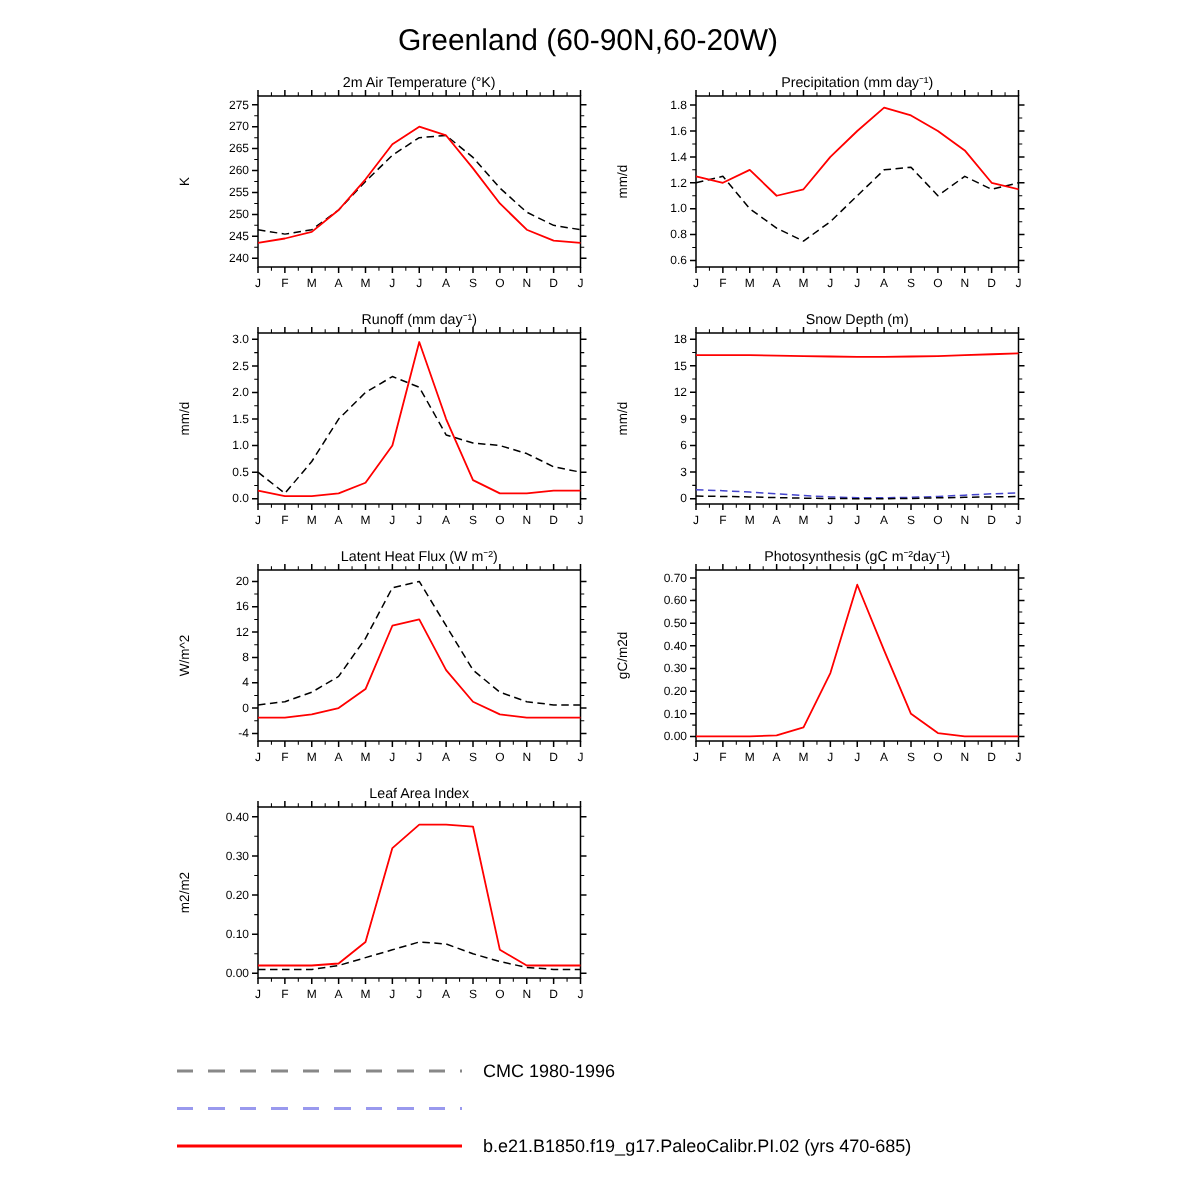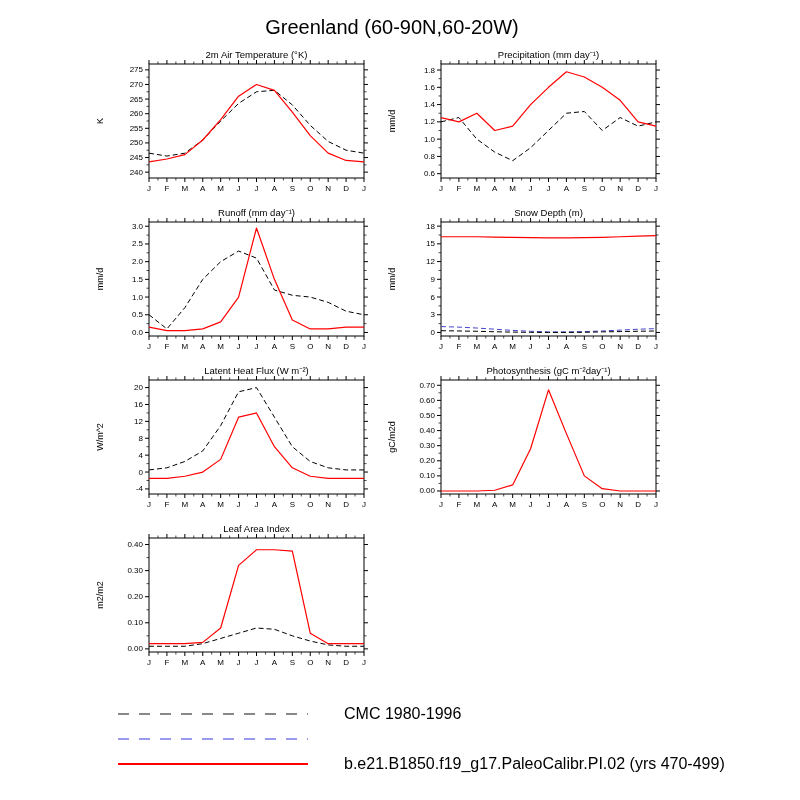--- a/index.html
+++ b/index.html
@@ -1,25 +1,25 @@
 <!DOCTYPE html>
 <html><head>
 <meta charset="utf-8">
 <style>
   html,body{margin:0;padding:0;background:#ffffff;}
   .canvas{width:800px;height:800px;background:#ffffff;position:relative;overflow:hidden;
           font-family:"Liberation Sans", sans-serif;color:#000;}
   .main-title{text-align:center;font-size:20px;font-weight:400;margin:0;padding:16px 16px 8px 0;
               font-family:"Liberation Sans", sans-serif;}
-  .charts-grid{display:grid;grid-template-columns:292px 292px;margin-left:91px;}
+  .charts-grid{display:grid;grid-template-columns:292px 292px;margin-left:114px;}
   .chart{width:292px;height:158px;}
   .legend{margin:22px 0 0 118px;}
   .legend-row{display:flex;align-items:center;height:25px;}
   .legend-line{width:190px;height:2px;margin-right:14px;flex:0 0 auto;}
-  .legend-label{font-size:16px;white-space:nowrap;margin-left:22px;}
+  .legend-label{font-size:12px;white-space:nowrap;}
   svg text{font-family:"Liberation Sans", sans-serif;fill:#000;}
 </style>
 </head>
 <body>
 
 <div class="canvas">
   <h1 class="main-title">Greenland (60-90N,60-20W)</h1>
 
   <div class="charts-grid">
     <div class="chart"><svg width="285" height="158" viewBox="0 0 285 158">
@@ -749,16 +749,16 @@
   <div class="legend">
     <div class="legend-row">
       <span class="legend-line" style="background: repeating-linear-gradient(90deg, rgb(136, 136, 136) 0px, rgb(136, 136, 136) 11px, transparent 11px, transparent 21px);"></span>
       <span class="legend-label">CMC 1980-1996</span>
     </div>
     <div class="legend-row">
       <span class="legend-line" style="background: repeating-linear-gradient(90deg, rgb(153, 153, 238) 0px, rgb(153, 153, 238) 11px, transparent 11px, transparent 21px);"></span>
     </div>
     <div class="legend-row">
       <span class="legend-line" style="background: rgb(255, 0, 0);"></span>
-      <span class="legend-label">b.e21.B1850.f19_g17.PaleoCalibr.PI.02 (yrs 470-499)</span>
+      <span class="legend-label">b.e21.B1850.f19_g17.PaleoCalibr.PI.02 (yrs 470-685)</span>
     </div>
   </div>
 </div>
 
 </body></html>

